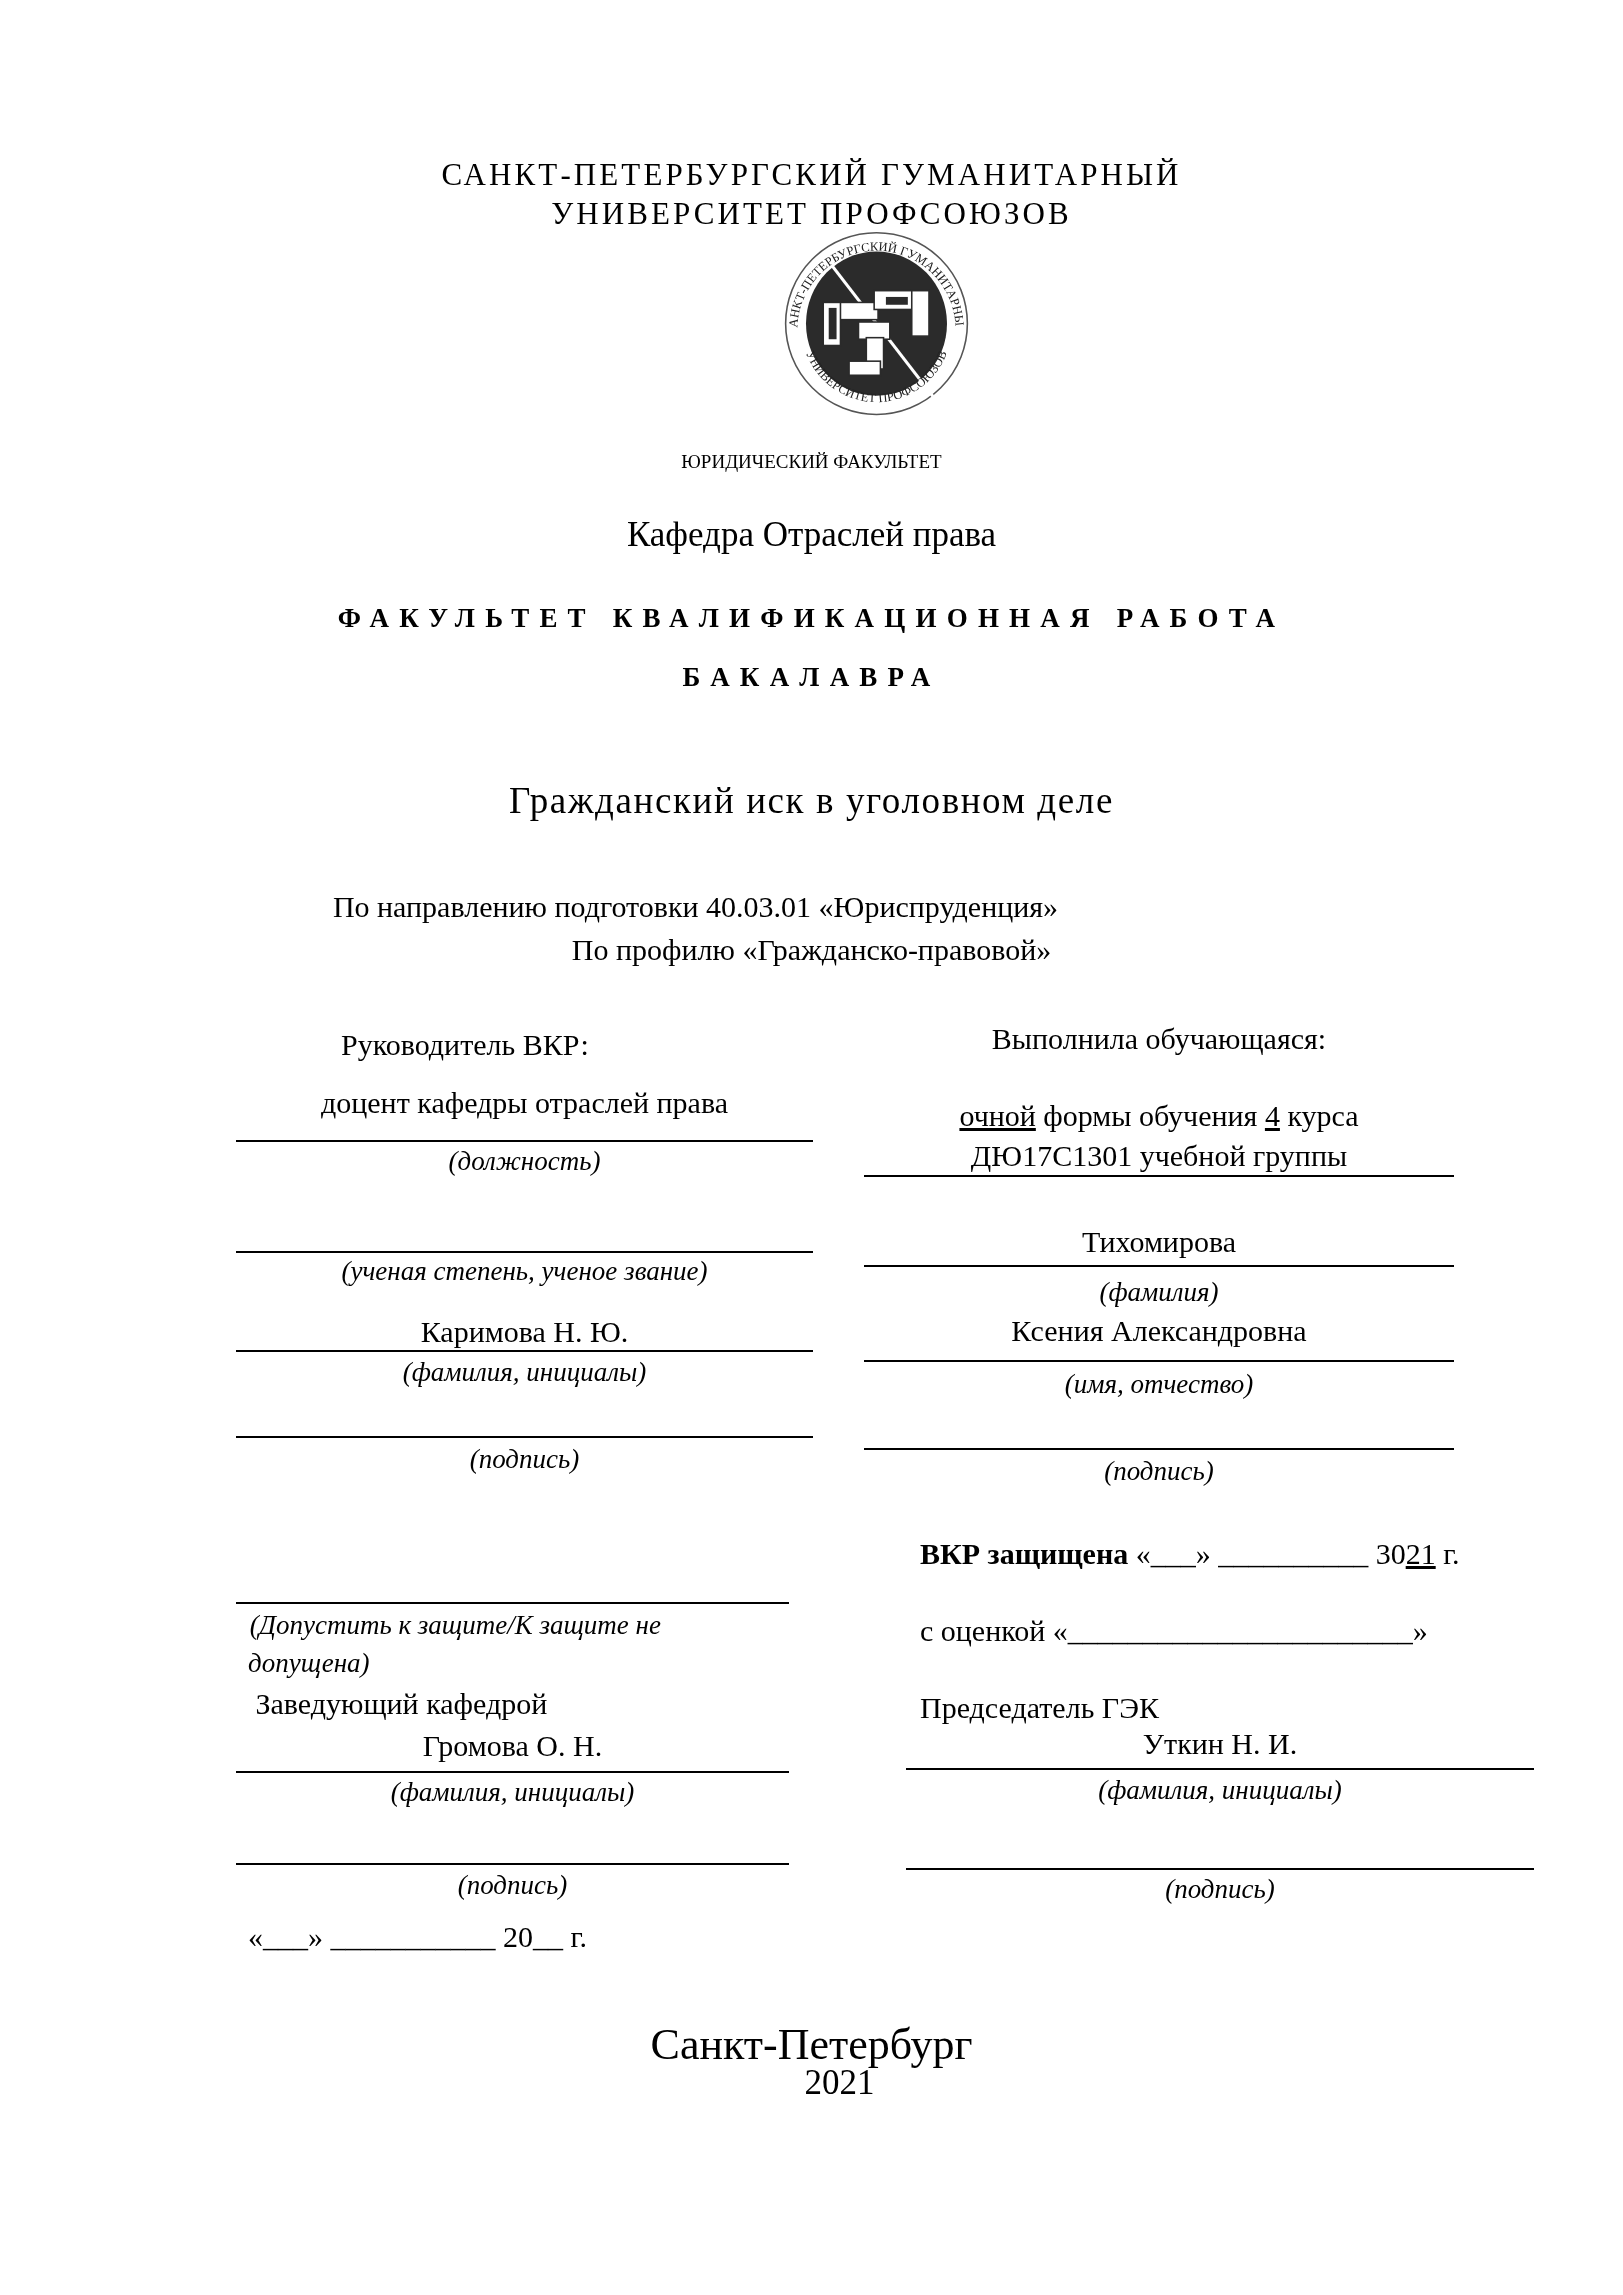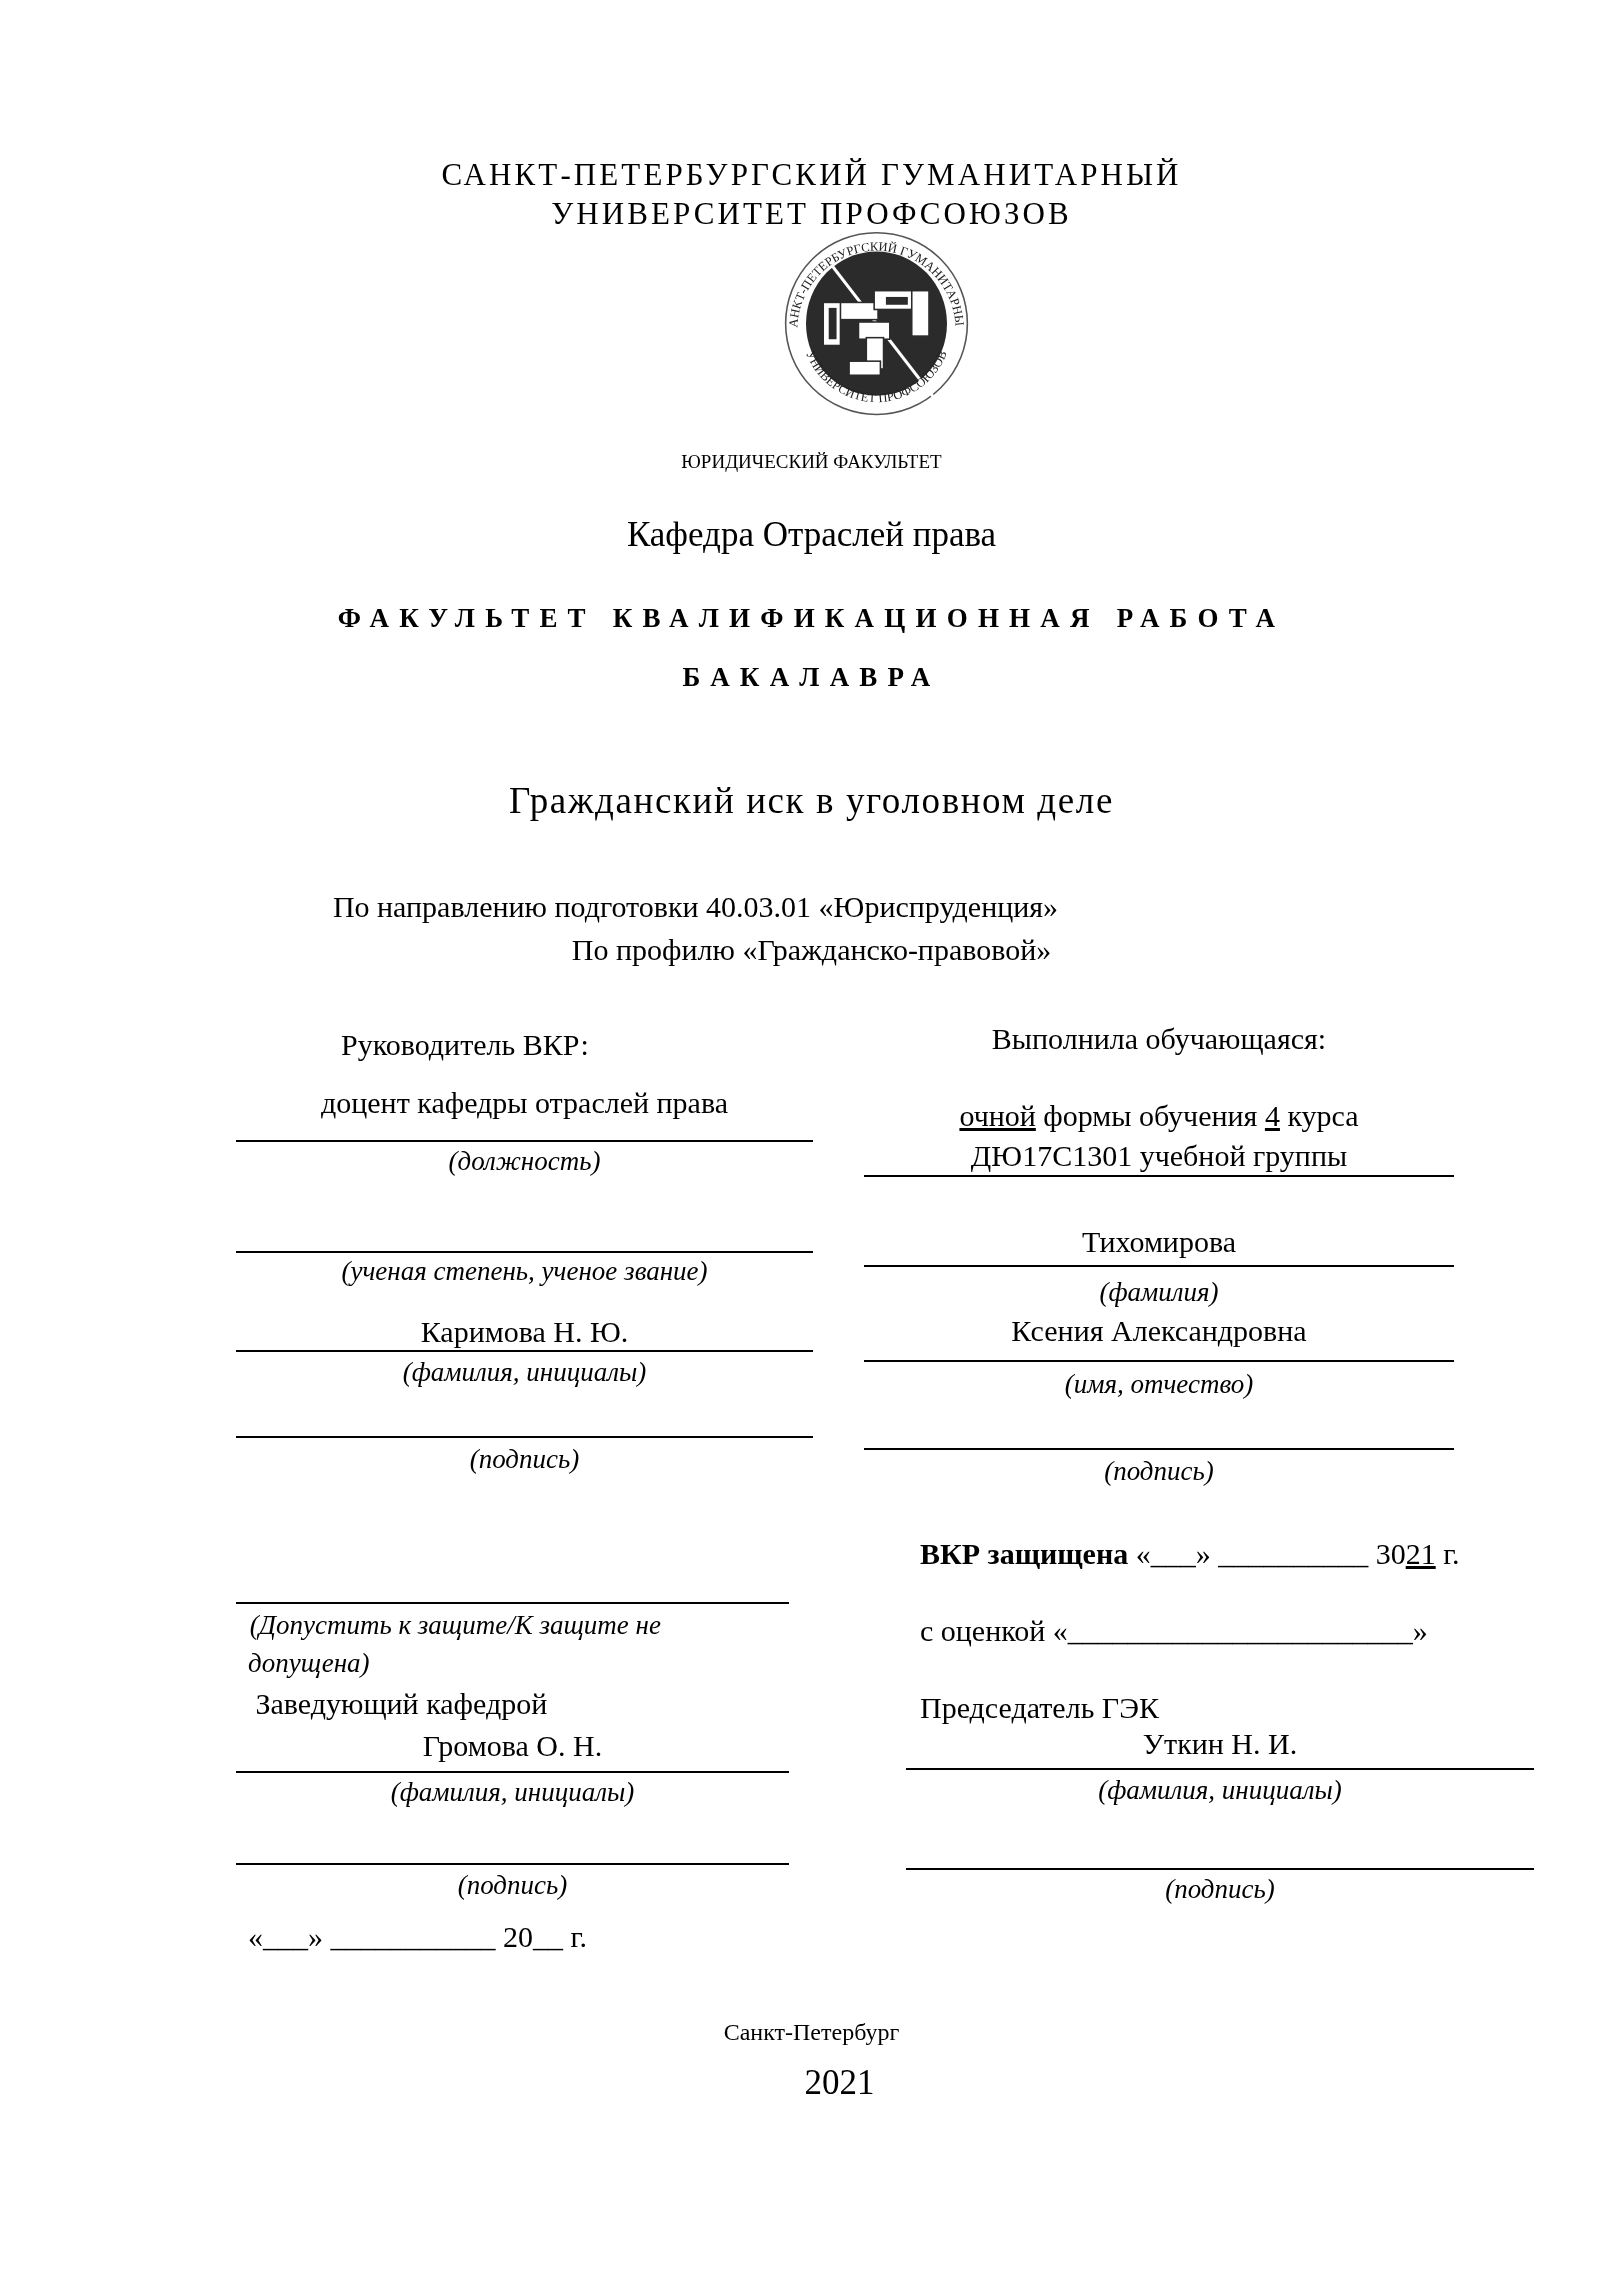--- a/index.html
+++ b/index.html
@@ -108,15 +108,15 @@
   <b>ВКР защищена</b><span> «___» __________ 30</span><u>21</u><span> г.</span>
 </div>
 <div class="abs t" style="left:920px;top:1616px;">с оценкой «_______________________»</div>
 <div class="abs t" style="left:920px;top:1693px;">Председатель ГЭК</div>
 <div class="abs center t" style="left:906px;width:628px;top:1729px;">Уткин Н. И.</div>
 <div class="line" style="left:906px;width:628px;top:1768px;"></div>
 <div class="abs center t it" style="left:906px;width:628px;top:1777px;">(фамилия, инициалы)</div>
 <div class="line" style="left:906px;width:628px;top:1868px;"></div>
 <div class="abs center t it" style="left:906px;width:628px;top:1876px;">(подпись)</div>
 
-<div class="abs center" style="left:0;width:1623px;top:2019px;font-size:24px;">Санкт-Петербург</div>
+<div class="abs center" style="left:0;width:1623px;top:2019px;font-size:44px;">Санкт-Петербург</div>
 <div class="abs center" style="left:0;width:1623px;top:2063px;font-size:35px;padding-left:28px;">2021</div>
 
 
 </body></html>

